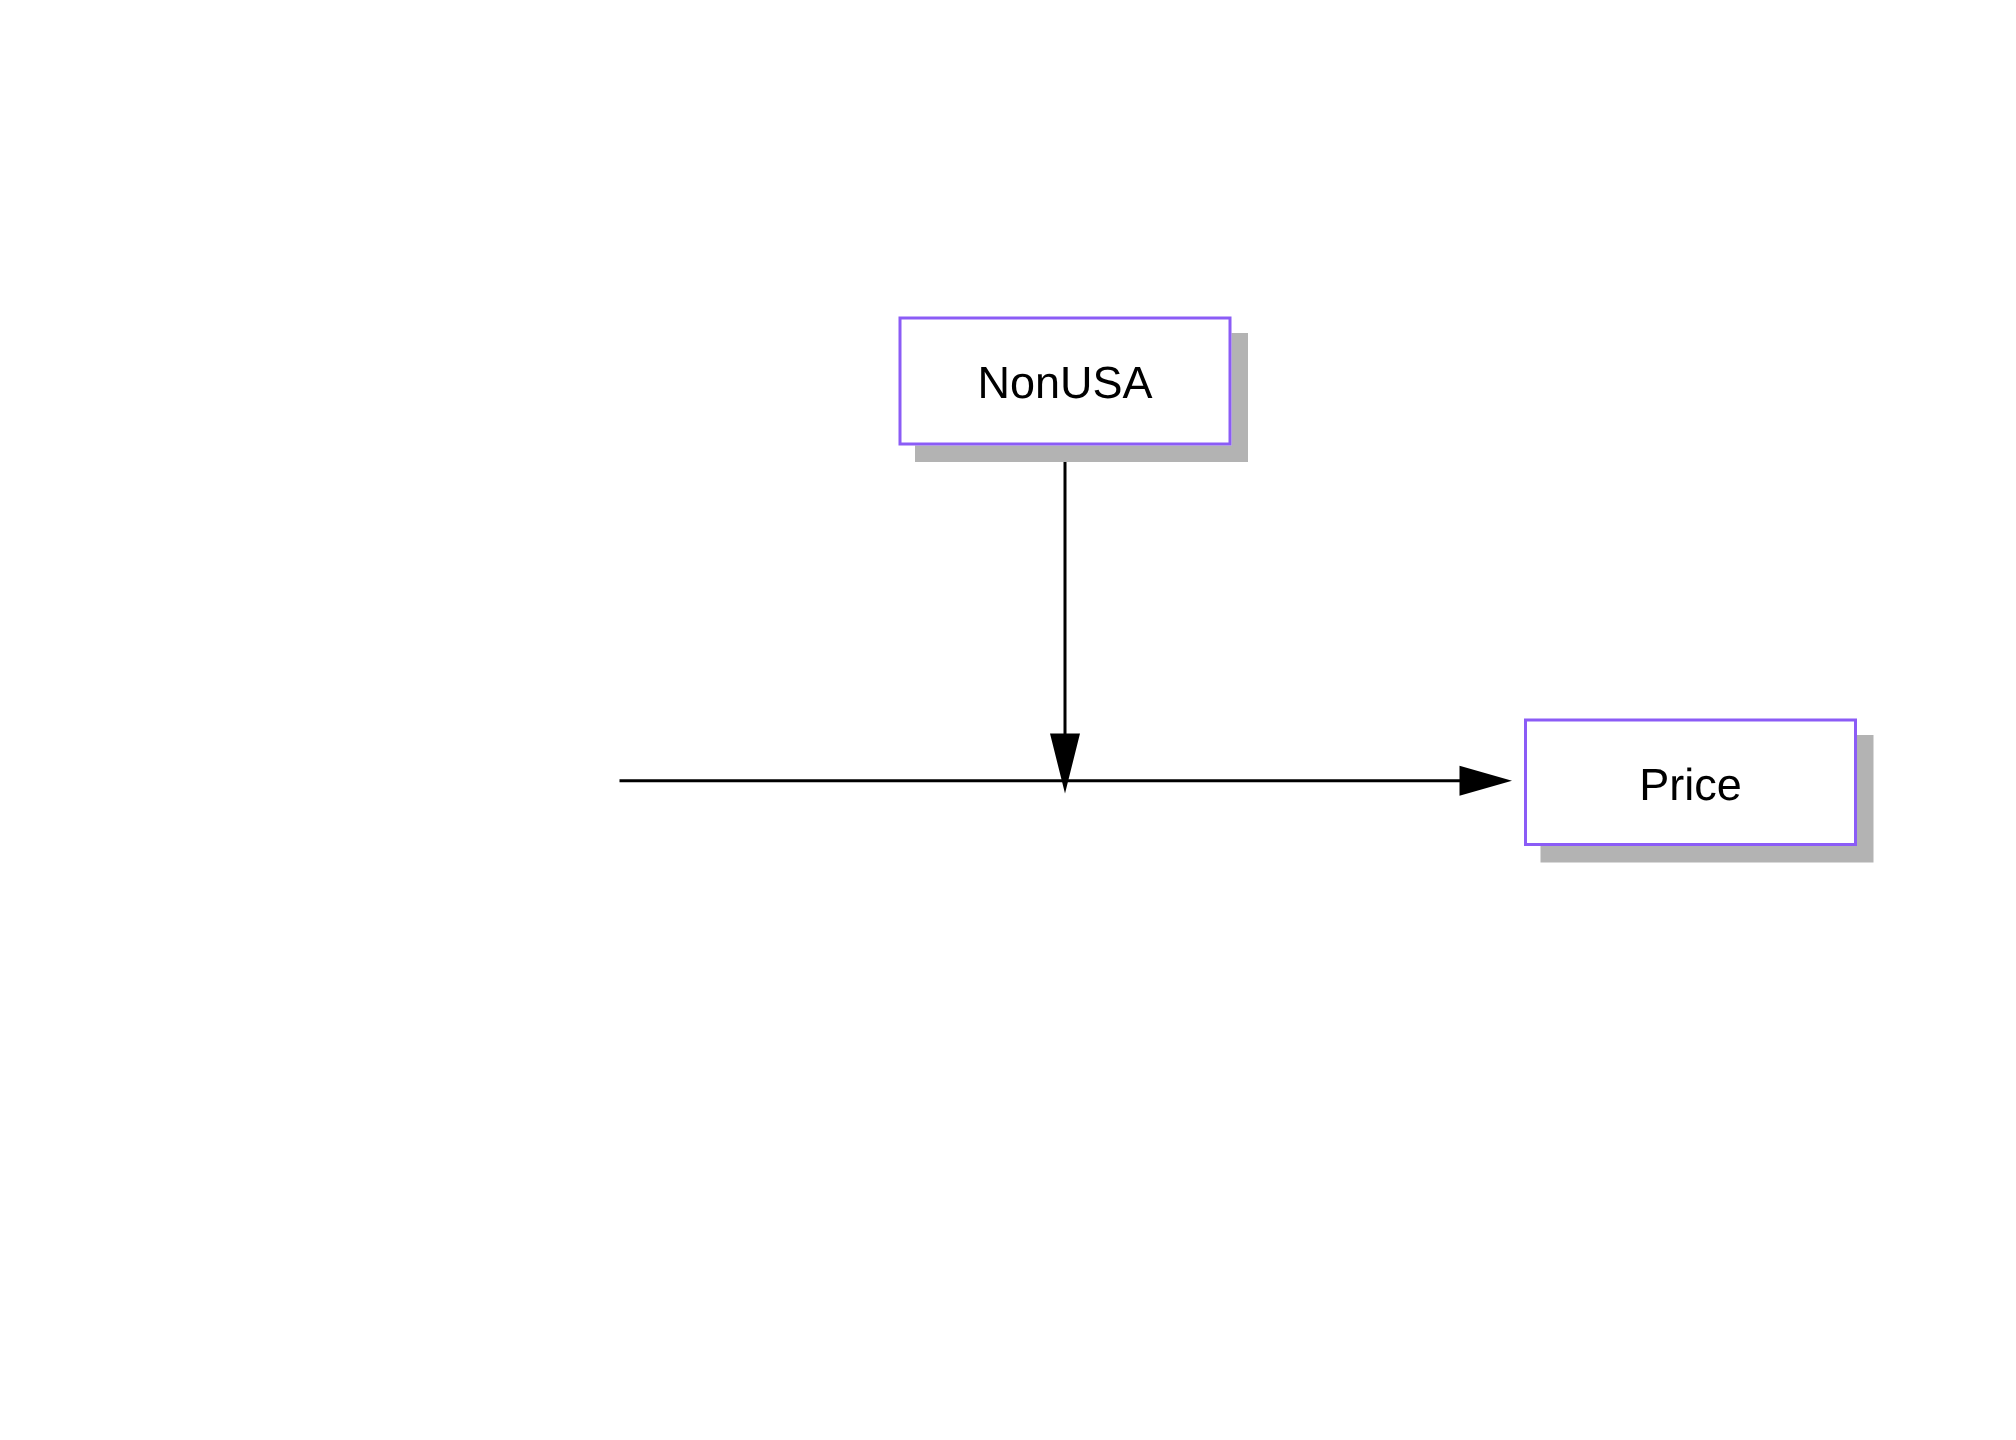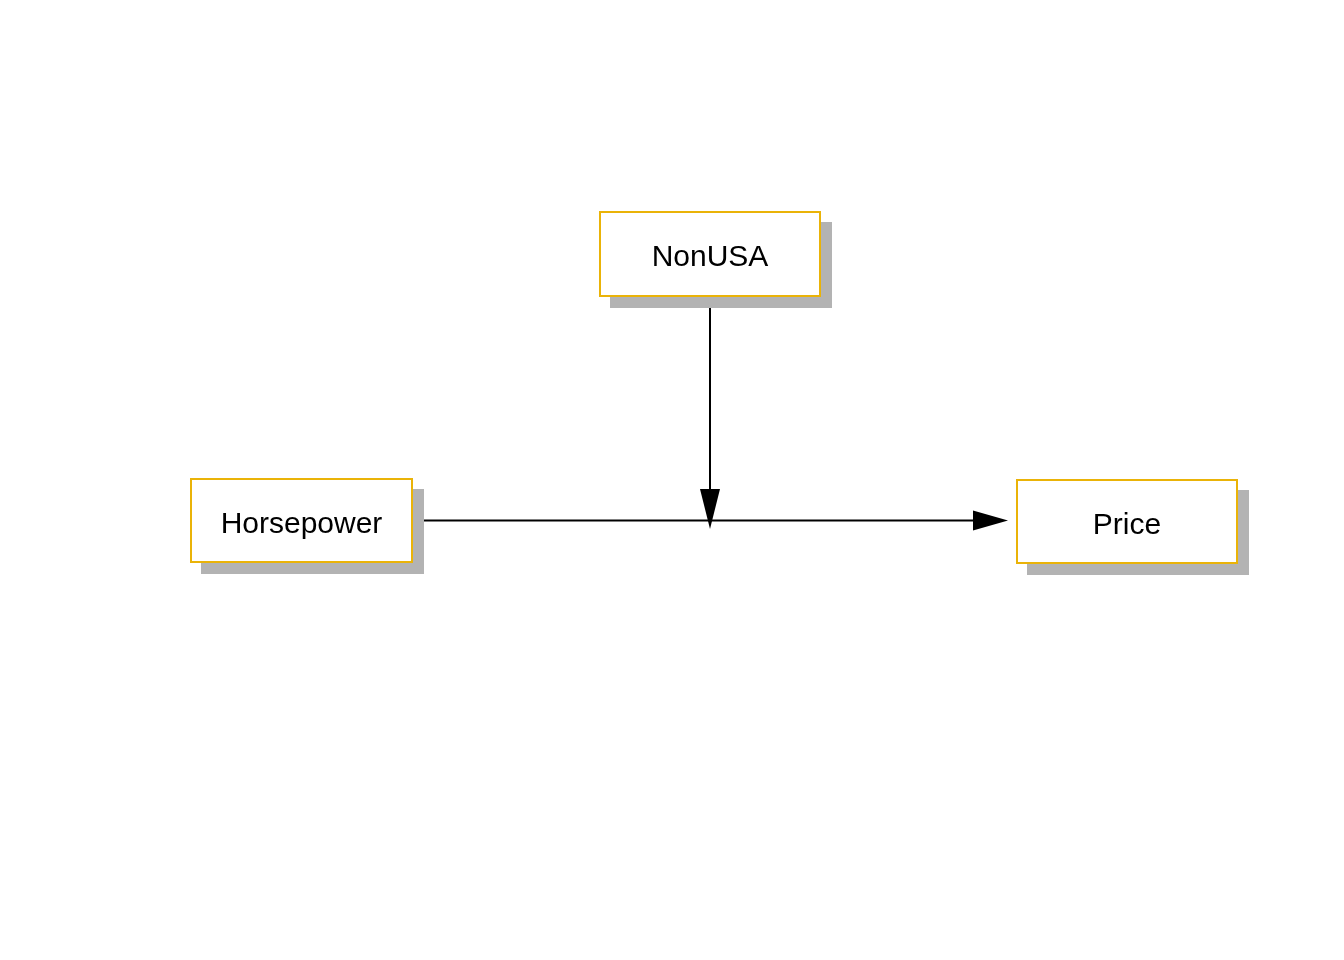--- a/index.html
+++ b/index.html
@@ -20,21 +20,21 @@
     left: 0;
     top: 0;
     width: 1344px;
     height: 960px;
     z-index: 1;
   }
   .node {
     position: absolute;
     box-sizing: border-box;
     background: #ffffff;
-    border: 2px solid #eab308;
+    border: 2px solid #8b5cf6;
     box-shadow: 11px 11px 0 0 #b3b3b3;
     display: flex;
     align-items: center;
     justify-content: center;
     z-index: 2;
   }
   .node-label {
     font-size: 30px;
     line-height: 1;
     color: #000000;
@@ -60,21 +60,18 @@
     <g>
       <line x1="710" y1="296" x2="710" y2="495" stroke="#000000" stroke-width="2"></line>
       <polygon points="700,489 720,489 710,529" fill="#000000"></polygon>
     </g>
   </svg>
 
   <div class="node node-nonusa">
     <span class="node-label">NonUSA</span>
   </div>
 
-  <div class="node node-horsepower">
-    <span class="node-label">Horsepower</span>
-  </div>
 
   <div class="node node-price">
     <span class="node-label">Price</span>
   </div>
 
 </div>
 
 </body></html>

